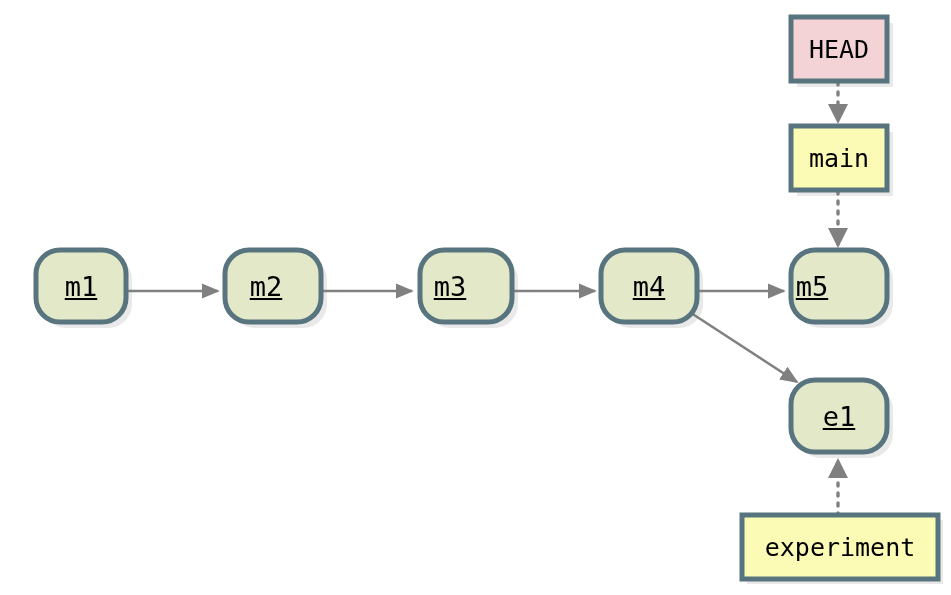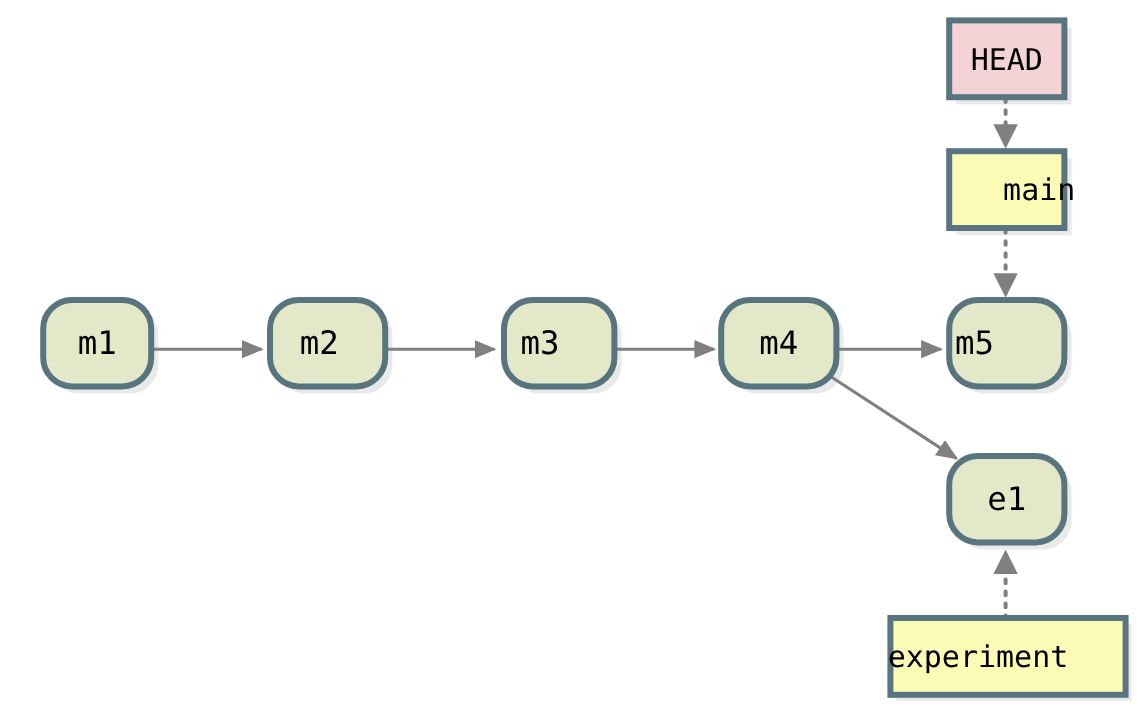--- a/index.html
+++ b/index.html
@@ -20,21 +20,21 @@
   .node-label, .ref-label {
     position: absolute;
     display: flex;
     align-items: center;
     justify-content: center;
     font-family: "DejaVu Sans Mono", monospace;
     color: #000000;
     pointer-events: none;
     white-space: pre;
   }
-  .node-label { font-size: 27px; }
+  .node-label { font-size: 27px; text-decoration: underline; }
   .ref-label  { font-size: 25px; }
 </style>
 </head>
 <body>
 
 <svg id="canvas" viewBox="0 0 951 595" xmlns="http://www.w3.org/2000/svg">
   <defs>
     <marker id="arrow-solid" viewBox="0 0 10 10" refX="9" refY="5" markerWidth="7" markerHeight="7" orient="auto-start-reverse">
       <path d="M 0 0.8 L 10 5 L 0 9.2 z" fill="#808080"></path>
     </marker>
@@ -86,14 +86,14 @@
 </svg>
 
 <div class="node-label" style="left:36px;  top:250px; width:90px;  height:72px;">m1</div>
 <div class="node-label" style="left:218px; top:250px; width:96px;  height:72px;">m2</div>
 <div class="node-label" style="left:404px; top:250px; width:92px;  height:72px;">m3</div>
 <div class="node-label" style="left:601px; top:250px; width:96px;  height:72px;text-align:center;">m4</div>
 <div class="node-label" style="left:764px; top:250px; width:96px;  height:72px;">m5</div>
 <div class="node-label" style="left:791px; top:380px; width:96px;  height:72px;text-align:right;">e1</div>
 
 <div class="ref-label" style="left:791px; top:17px;  width:96px;  height:64px;text-align:center;">HEAD</div>
-<div class="ref-label" style="left:818px; top:126px; width:96px;  height:64px;">main</div>
-<div class="ref-label" style="left:717px; top:515px; width:196px; height:64px;">experiment</div>
+<div class="ref-label" style="left:791px; top:126px; width:96px;  height:64px;">main</div>
+<div class="ref-label" style="left:742px; top:515px; width:196px; height:64px;">experiment</div>
 
 </body></html>

